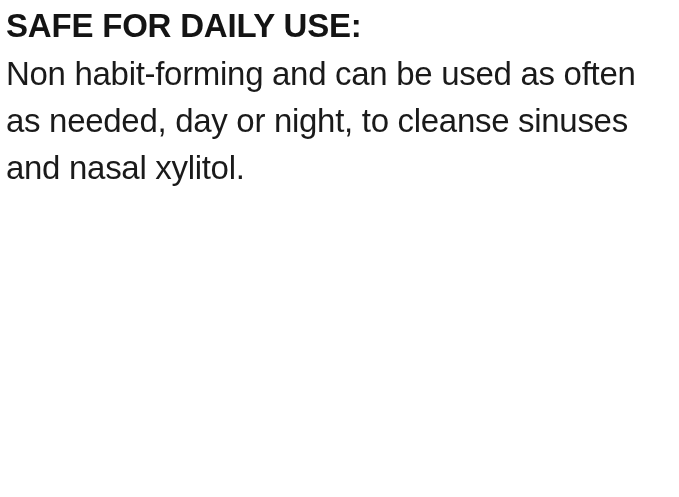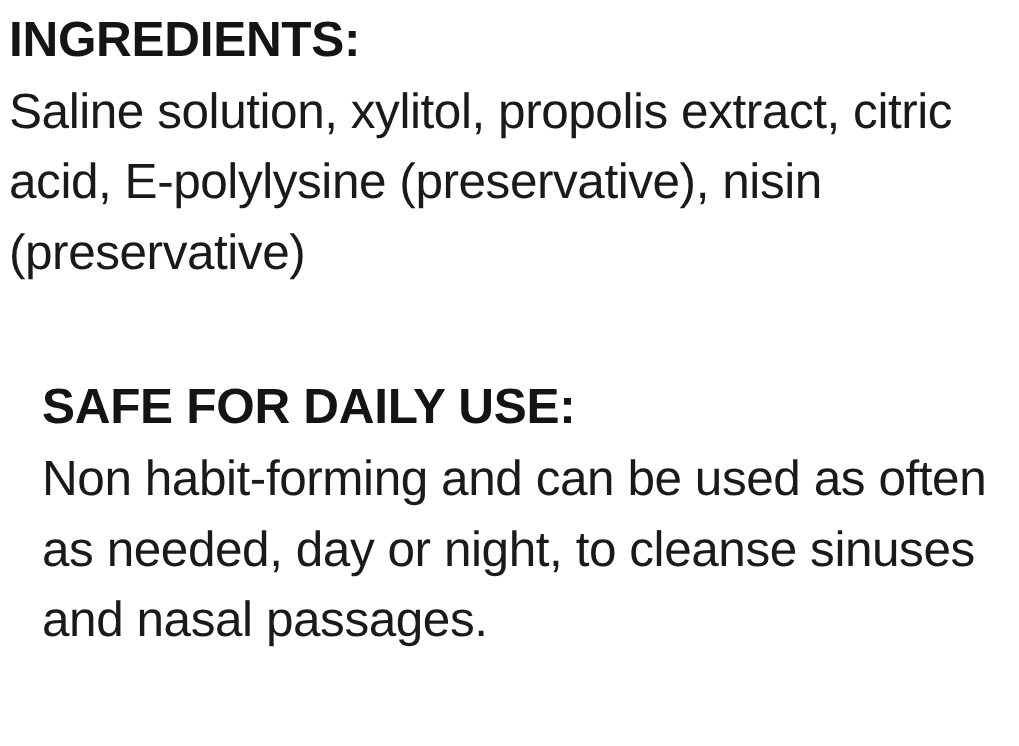--- a/index.html
+++ b/index.html
@@ -44,23 +44,19 @@
     color: #1a1a1a;
     margin: 0;
     letter-spacing: -0.3px;
   }
 </style>
 </head>
 <body>
 
 <div class="page">
 
-  <div class="section">
-    <h2 class="heading">INGREDIENTS:</h2>
-    <p class="body-text">Saline solution, xylitol, propolis extract, citric acid, E-polylysine (preservative), nisin (preservative)</p>
-  </div>
 
   <div class="section">
     <h2 class="heading">SAFE FOR DAILY USE:</h2>
-    <p class="body-text">Non habit-forming and can be used as often as needed, day or night, to cleanse sinuses and nasal passages.</p>
+    <p class="body-text">Non habit-forming and can be used as often as needed, day or night, to cleanse sinuses and nasal xylitol.</p>
   </div>
 
 </div>
 
 </body></html>

